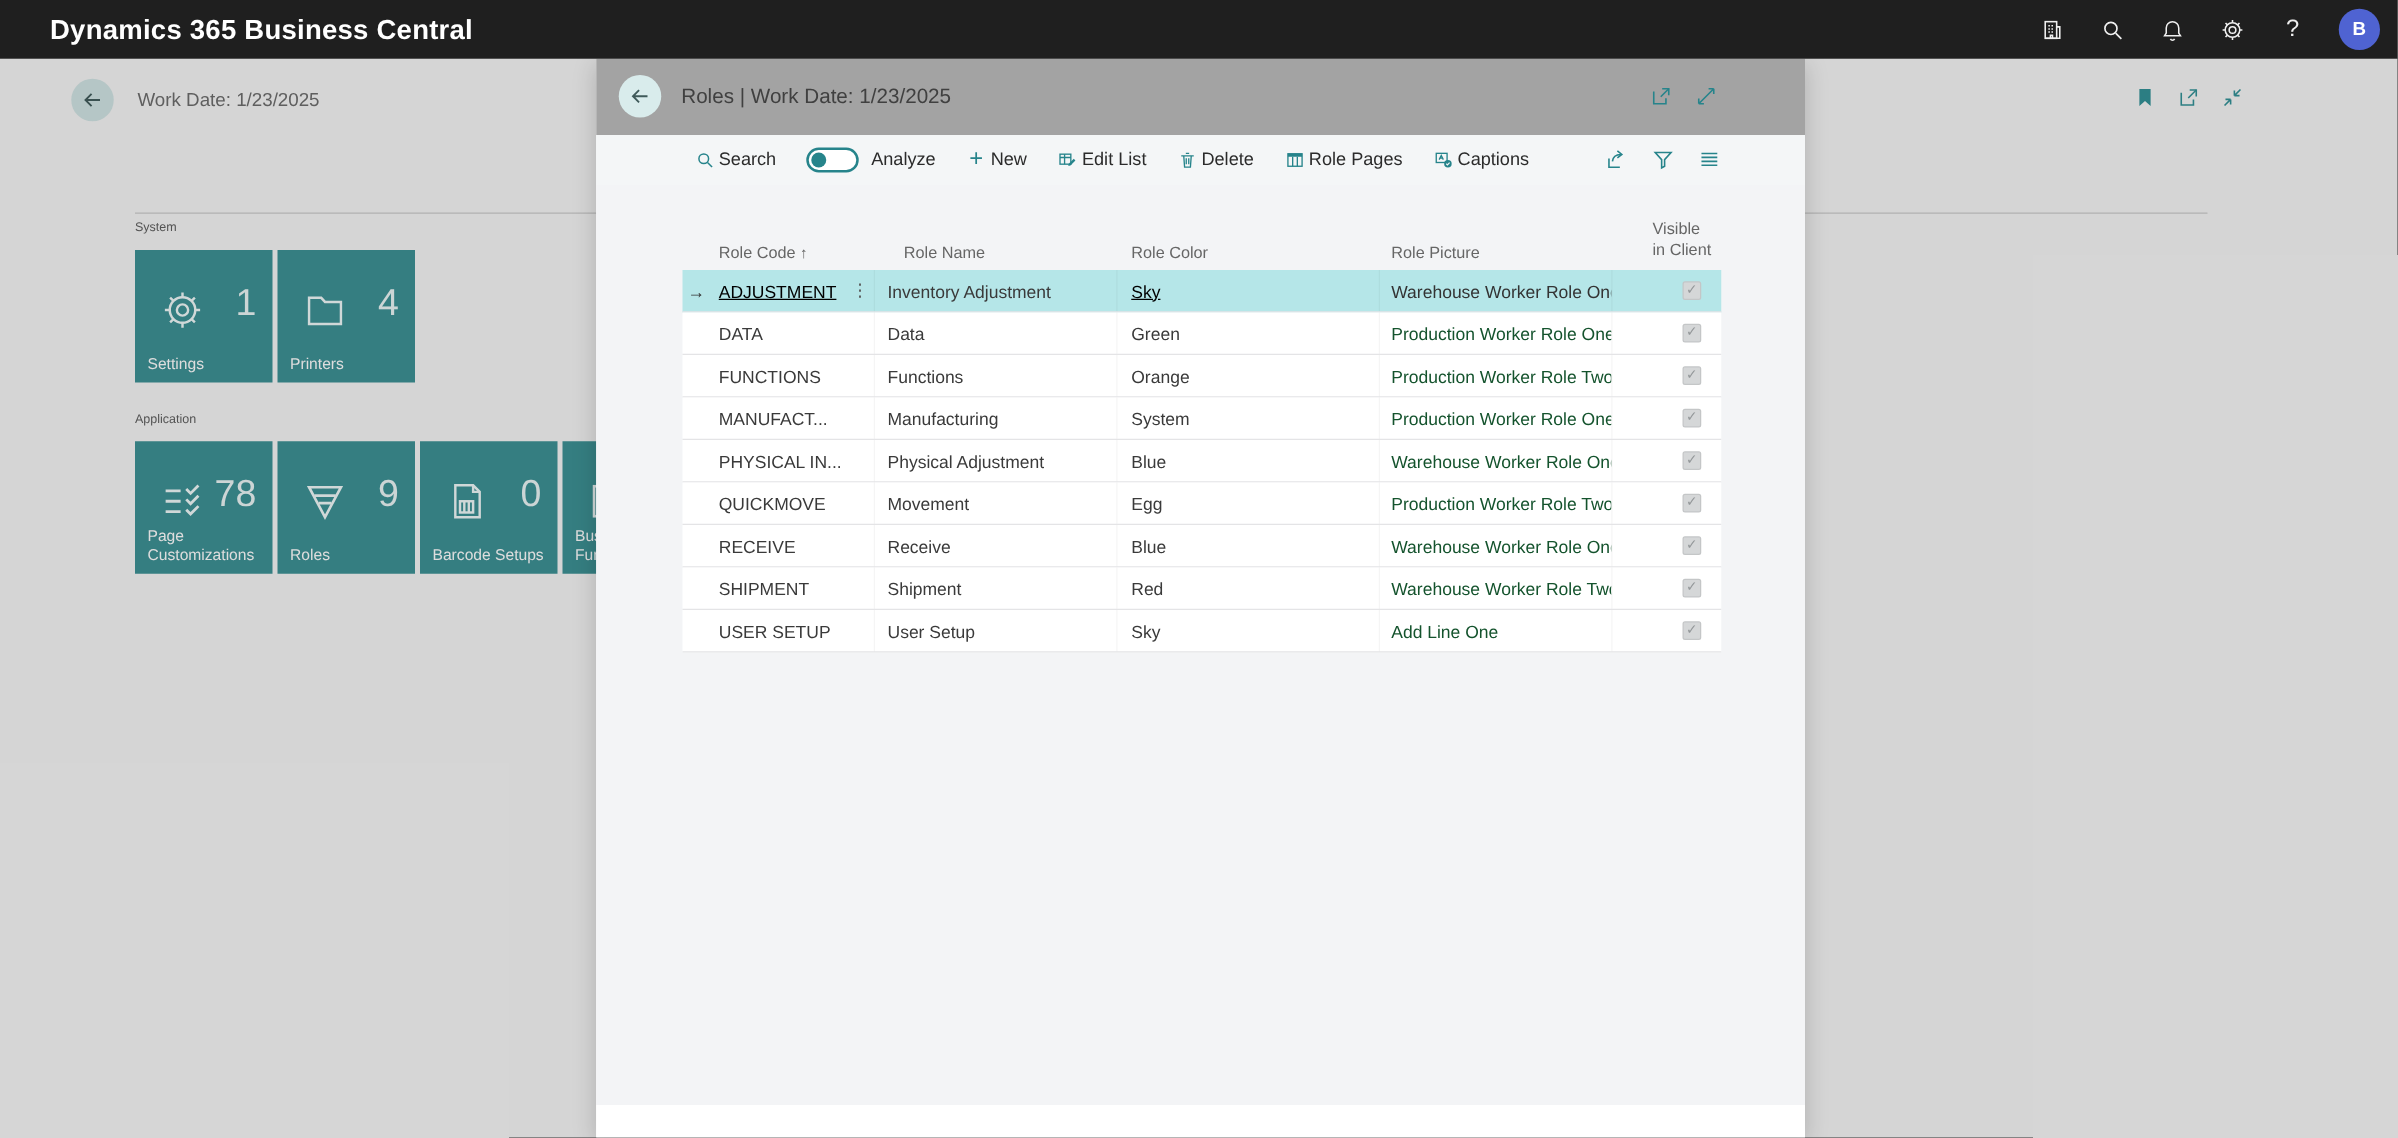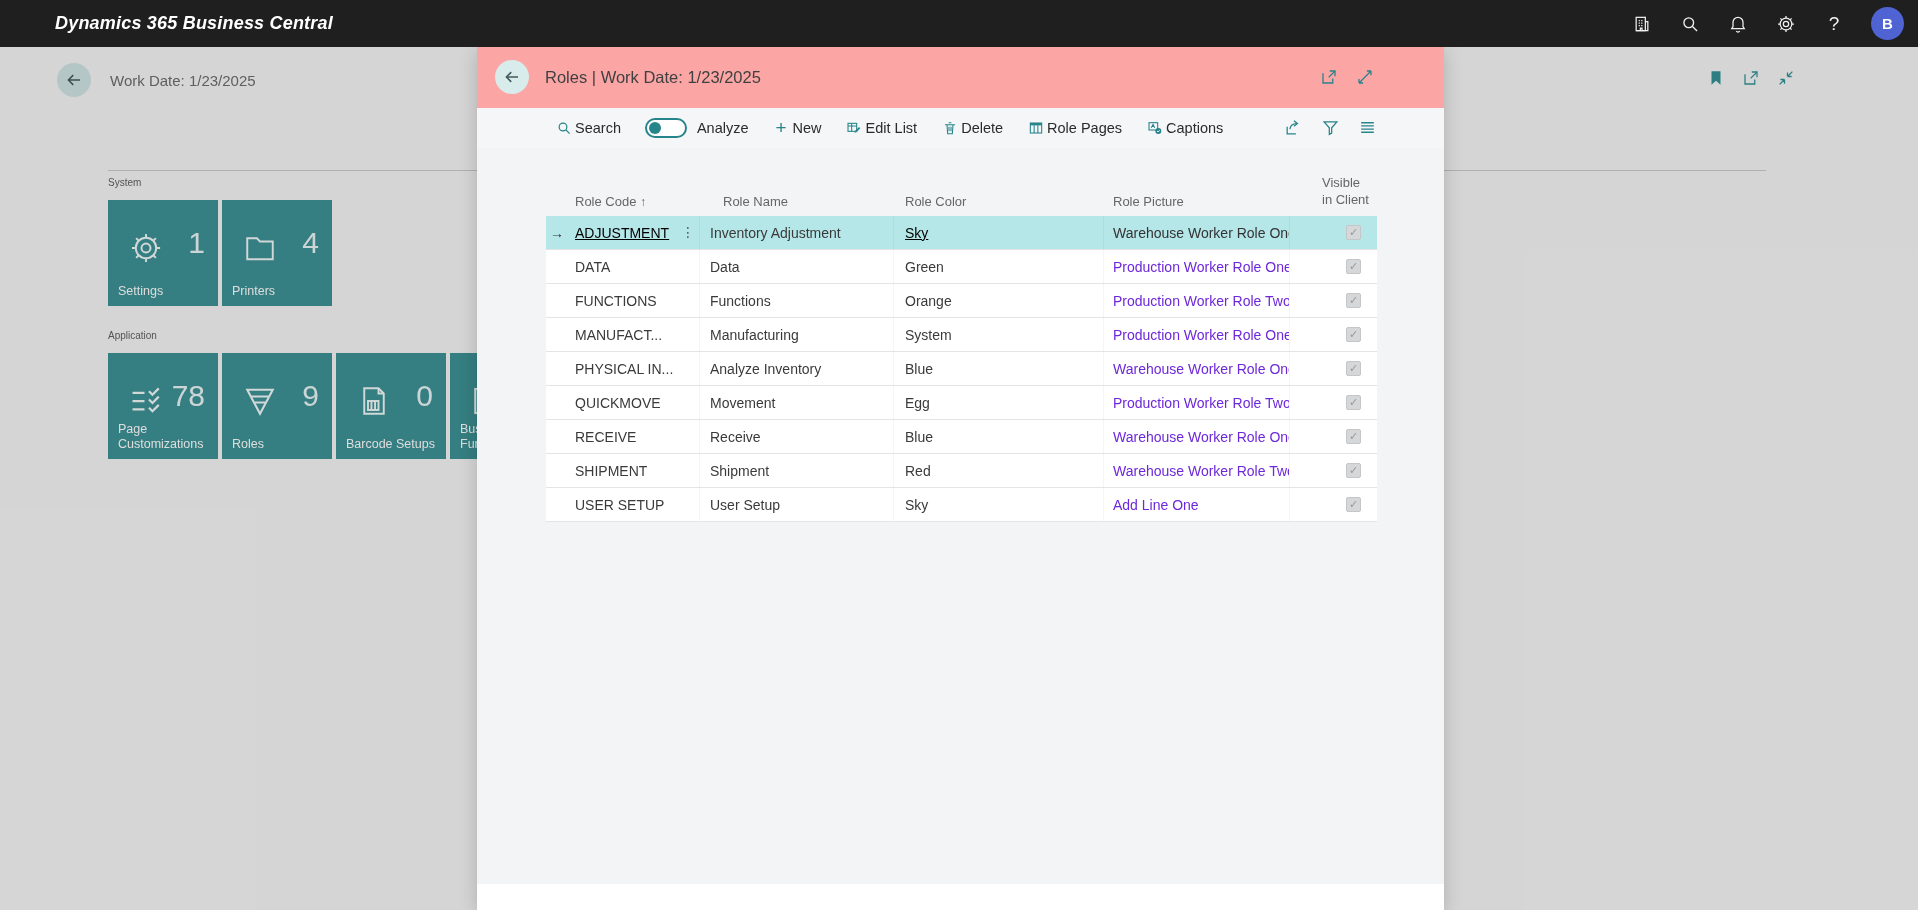--- a/index.html
+++ b/index.html
@@ -3,21 +3,21 @@
 <meta charset="utf-8">
 <style>
   * { margin:0; padding:0; box-sizing:border-box; }
   html,body { width:1918px; height:910px; overflow:hidden; background:#000;
     font-family:"Liberation Sans","DejaVu Sans",sans-serif; }
   .stage { position:relative; width:1918px; height:910px; background:#f5f5f5; }
 
   
   .topbar { position:absolute; top:0; left:0; width:100%; height:47px; background:#1f1f1f;
     display:flex; align-items:center; z-index:50; }
-  .topbar-title { color:#ffffff; font-size:18px; font-weight:700; margin-left:55px; letter-spacing:.2px;font-style:italic; }
+  .topbar-title { color:#ffffff; font-size:22px; font-weight:700; margin-left:40px; letter-spacing:.2px; }
   .topbar-right { position:absolute; right:14px; top:0; height:47px; display:flex; align-items:center; gap:26px; }
   .tb-icon { width:22px; height:22px; color:#f0f0f0; display:flex; align-items:center; justify-content:center; cursor:pointer; }
   .tb-icon svg { width:20px; height:20px; }
   .help-glyph { font-size:19px; color:#f0f0f0; font-weight:400; }
   .avatar { width:33px; height:33px; border-radius:50%; background:#4f63d2; color:#fff; font-size:15px; font-weight:700;
     display:flex; align-items:center; justify-content:center; }
 
   
   .page { position:absolute; top:47px; left:0; right:0; bottom:0; background:#f4f4f4; }
   .back-circle { position:absolute; left:57px; top:16px; width:34px; height:34px; border-radius:50%;
@@ -35,21 +35,21 @@
   .tile-count { position:absolute; right:13px; top:26px; font-size:30px; font-weight:200; color:#e9f4f4; }
   .tile-label { position:absolute; left:10px; right:4px; bottom:6px; font-size:12.5px; line-height:1.25; color:#fdfdfd; }
   .page-actions { position:absolute; top:21px; right:122px; display:flex; gap:15px; }
   .pa-icon { width:20px; height:20px; color:#2f8f94; display:flex; align-items:center; justify-content:center; cursor:pointer; }
   .pa-icon svg { width:18px; height:18px; }
   .dim { position:absolute; top:47px; left:0; right:0; bottom:0; background:rgba(30,30,30,0.14); z-index:10; }
 
   
   .modal { position:absolute; left:477px; top:47px; width:967px; height:863px; background:#ffffff; z-index:20;
     box-shadow:0 4px 18px rgba(0,0,0,0.18); }
-  .m-header { position:relative; height:61px; background:#fca5a5; }
+  .m-header { position:relative; height:61px; background:#a3a3a3; }
   .m-back { position:absolute; left:18px; top:13px; width:34px; height:34px; border-radius:50%; background:#d9ecec;
     display:flex; align-items:center; justify-content:center; color:#3f5a5a; cursor:pointer; }
   .m-back svg { width:18px; height:18px; }
   .m-title { position:absolute; left:68px; top:21px; font-size:16.5px; color:#404040; }
   .m-header-icons { position:absolute; right:68px; top:21px; display:flex; gap:16px; }
   .mh-icon { width:20px; height:20px; color:#26848b; cursor:pointer; }
   .mh-icon svg { width:18px; height:18px; }
 
   .m-toolbar { position:relative; height:40px; background:#f4f6f7; display:flex; align-items:center; padding-left:78px; }
   .tb-item { display:flex; align-items:center; gap:3px; margin-right:24px; cursor:pointer; color:#2b2b2b; font-size:14.5px; }
@@ -72,21 +72,21 @@
   .row { display:flex; height:34px; background:#fff; border-bottom:1px solid #e4e4e6; align-items:center; font-size:14px; color:#3a3a3a; }
   .row.selected { background:#b5e6e8; }
   .cell { height:100%; display:flex; align-items:center; border-right:1px solid rgba(0,0,0,0.04); overflow:hidden; white-space:nowrap; }
   .c-arrow { width:22px; justify-content:center; color:#333; font-size:14px; border-right:none; }
   .c-code { width:132px; padding-left:7px; position:relative; }
   .c-name { width:194px; padding-left:10px; }
   .c-color { width:210px; padding-left:11px; }
   .c-pic { width:186px; padding-left:9px; }
   .c-visible { width:87px; justify-content:flex-end; padding-right:16px; border-right:none; }
   .row.selected .c-code .val, .row.selected .c-color .val { text-decoration:underline; color:#000000; }
-  .link { color:#6d28d9; cursor:pointer; }
+  .link { color:#14532d; cursor:pointer; }
   .row.selected .link { color:#333; }
   .ellipsis-v { position:absolute; right:4px; top:8px; color:#555; font-size:14px; letter-spacing:0; cursor:pointer; }
   .checkbox { width:15px; height:15px; background:#d5d7d8; border:1px solid #c4c6c7; border-radius:2px;
     font-size:11px; line-height:13px; text-align:center; color:#94989a; }
   .m-footer { height:26px; background:#fff; }
 </style>
 </head>
 <body>
 
 <div class="stage">
@@ -394,21 +394,21 @@
               </div>
               <div class="cell c-visible">
                 <span class="checkbox">✓</span>
               </div>
             </div>
             <div class="row">
               <div class="cell c-arrow"></div>
               <div class="cell c-code">
                 <span class="val">PHYSICAL IN...</span>
               </div>
-              <div class="cell c-name">Analyze Inventory</div>
+              <div class="cell c-name">Physical Adjustment</div>
               <div class="cell c-color">
                 <span class="val">Blue</span>
               </div>
               <div class="cell c-pic">
                 <span class="link">Warehouse Worker Role One</span>
               </div>
               <div class="cell c-visible">
                 <span class="checkbox">✓</span>
               </div>
             </div>

